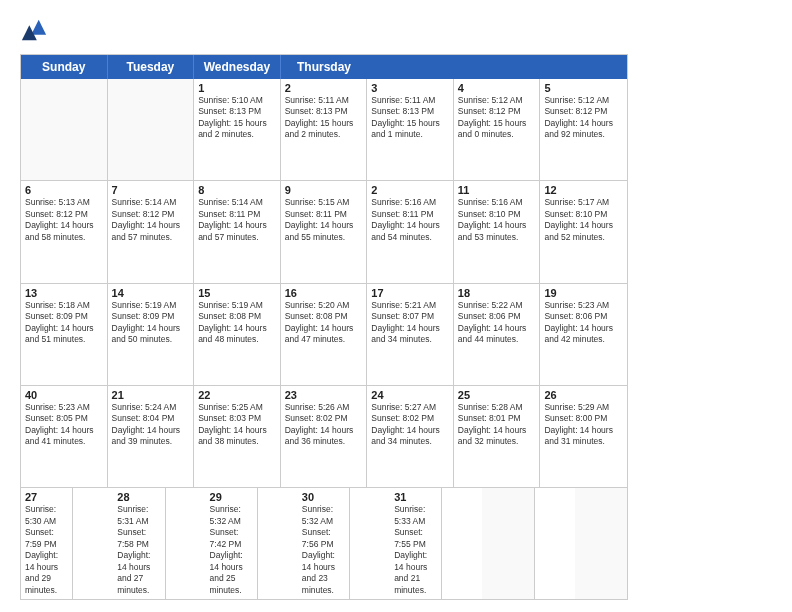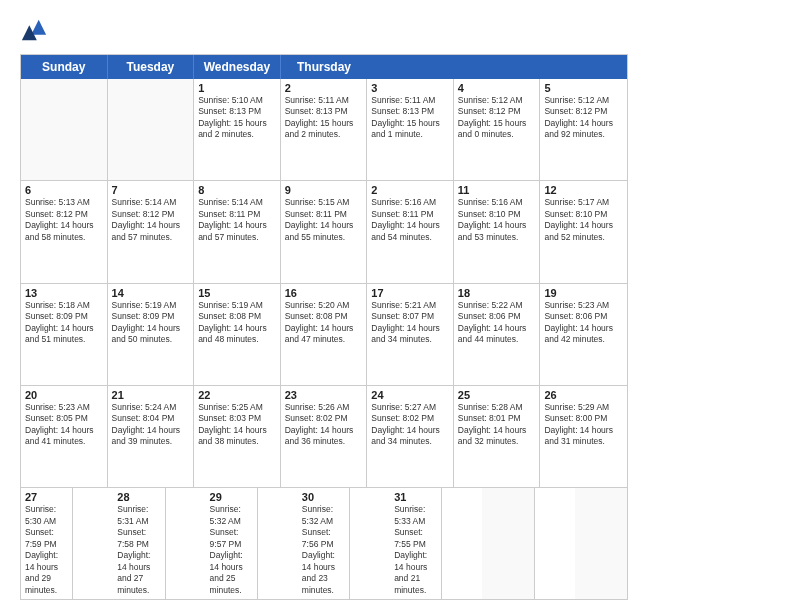--- a/index.html
+++ b/index.html
@@ -273,21 +273,21 @@
           <div class="cal-cell">
             <span class="day-num">19</span>
             <span class="cell-line">Sunrise: 5:23 AM</span>
             <span class="cell-line">Sunset: 8:06 PM</span>
             <span class="cell-line">Daylight: 14 hours</span>
             <span class="cell-line">and 42 minutes.</span>
           </div>
         </div>
         <div class="cal-row">
           <div class="cal-cell">
-            <span class="day-num">20</span>
+            <span class="day-num">40</span>
             <span class="cell-line">Sunrise: 5:23 AM</span>
             <span class="cell-line">Sunset: 8:05 PM</span>
             <span class="cell-line">Daylight: 14 hours</span>
             <span class="cell-line">and 41 minutes.</span>
           </div>
           <div class="cal-cell">
             <span class="day-num">21</span>
             <span class="cell-line">Sunrise: 5:24 AM</span>
             <span class="cell-line">Sunset: 8:04 PM</span>
             <span class="cell-line">Daylight: 14 hours</span>
@@ -340,21 +340,21 @@
           <div class="cal-cell">
             <span class="day-num">28</span>
             <span class="cell-line">Sunrise: 5:31 AM</span>
             <span class="cell-line">Sunset: 7:58 PM</span>
             <span class="cell-line">Daylight: 14 hours</span>
             <span class="cell-line">and 27 minutes.</span>
           </div>
           <div class="cal-cell">
             <span class="day-num">29</span>
             <span class="cell-line">Sunrise: 5:32 AM</span>
-            <span class="cell-line">Sunset: 9:57 PM</span>
+            <span class="cell-line">Sunset: 7:42 PM</span>
             <span class="cell-line">Daylight: 14 hours</span>
             <span class="cell-line">and 25 minutes.</span>
           </div>
           <div class="cal-cell">
             <span class="day-num">30</span>
             <span class="cell-line">Sunrise: 5:32 AM</span>
             <span class="cell-line">Sunset: 7:56 PM</span>
             <span class="cell-line">Daylight: 14 hours</span>
             <span class="cell-line">and 23 minutes.</span>
           </div>

